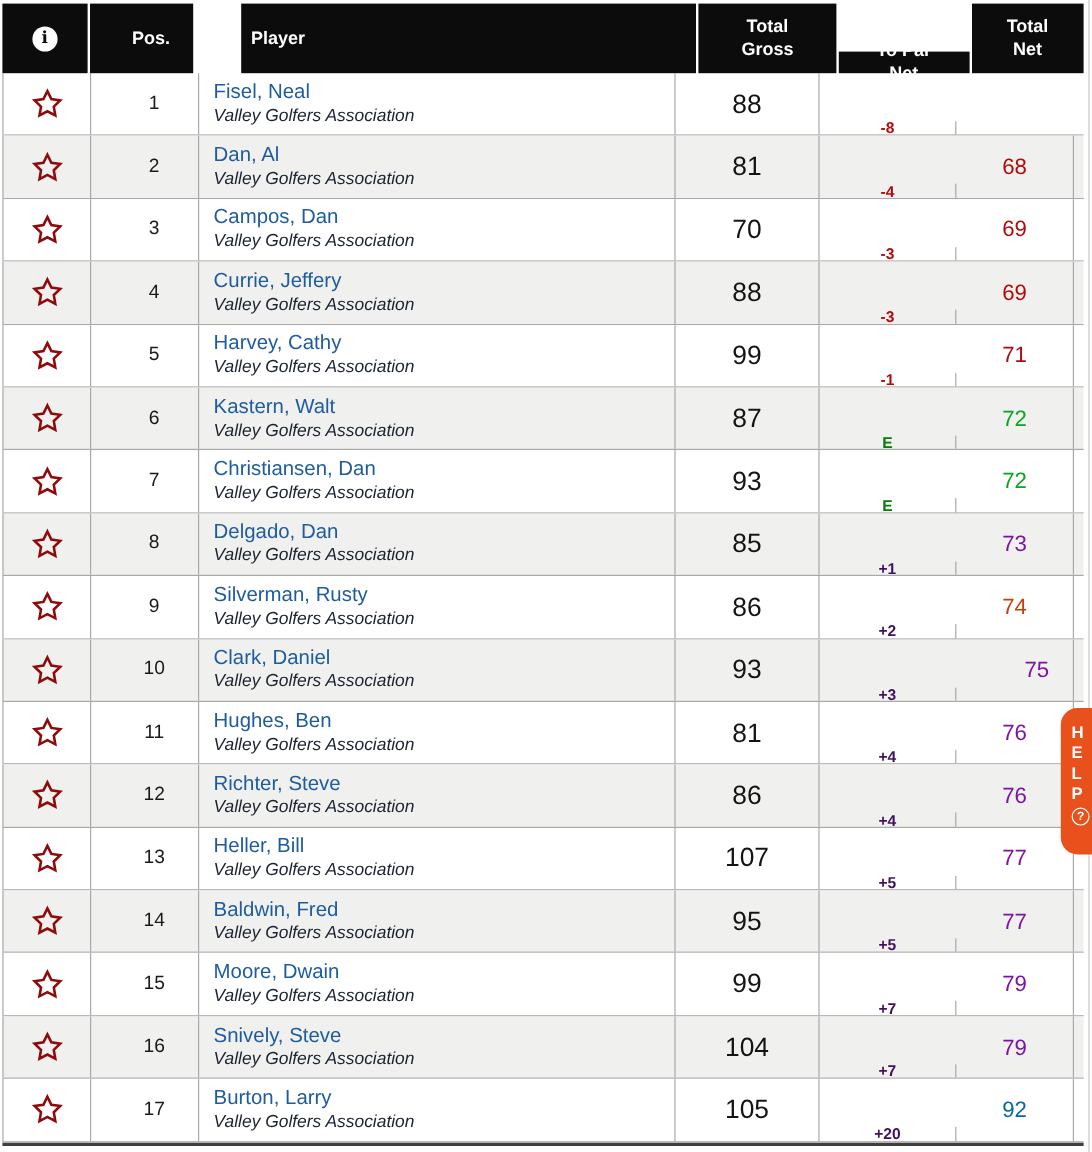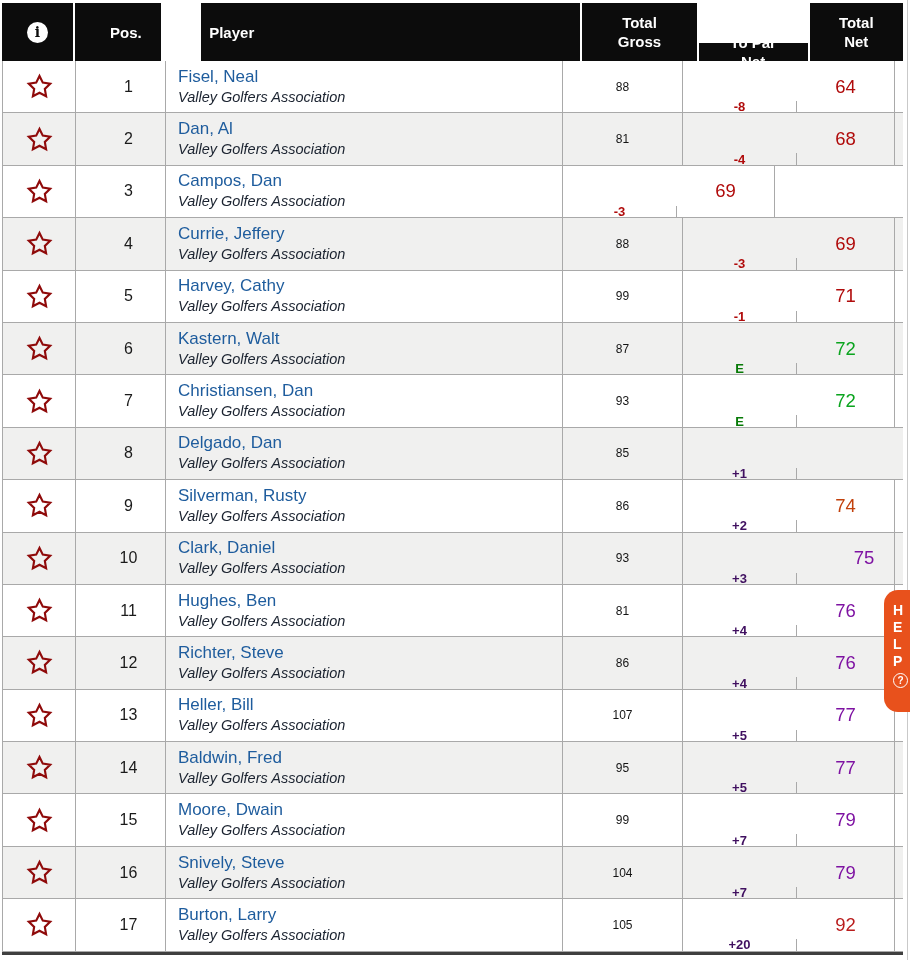--- a/index.html
+++ b/index.html
@@ -67,21 +67,21 @@
   .star-btn svg { display: block; }
 
   .pos-val { font-size: 16px; color: #1a1a1a; }
   .pname {
     font-size: 17px; color: #1e5c9d; text-decoration: none; cursor: pointer;
     line-height: 20px;
   }
   .club {
     font-size: 14.5px; font-style: italic; color: #1b2330; line-height: 19px; margin-top: 1px;
   }
-  .gross-val { font-size: 12px; color: #141414; }
+  .gross-val { font-size: 22px; color: #141414; }
   .topar-val { font-size: 13px; font-weight: bold; }
   .net-val   { font-size: 18.5px; }
 
   
   .edge-line {
     position: absolute; left: 907px; top: 0; width: 1px; height: 960px;
     background: #c9c9c9;
   }
 
   
@@ -141,23 +141,20 @@
     <div class="td c-player">
       <a class="pname">Fisel, Neal</a>
       <div class="club">Valley Golfers Association</div>
     </div>
     <div class="td c-gross">
       <span class="gross-val">88</span>
     </div>
     <div class="td c-topar">
       <span class="topar-val" style="color: rgb(176, 11, 11);">-8</span>
     </div>
-    <div class="td c-net">
-      <span class="net-val" style="color: rgb(176, 11, 11);">64</span>
-    </div>
   </div>
 
   <div class="tr alt">
     <div class="td c-fav">
       <button class="star-btn">
         <svg width="27" height="27" viewBox="0 0 24 24">
           <path d="M12 2.6l2.93 5.94 6.56.95-4.75 4.63 1.12 6.53L12 17.57l-5.86 3.08 1.12-6.53-4.75-4.63 6.56-.95z" fill="none" stroke="#8f0a0a" stroke-width="1.9" stroke-linejoin="miter"></path>
         </svg>
       </button>
     </div>
@@ -187,20 +184,23 @@
         </svg>
       </button>
     </div>
     <div class="td c-pos">
       <span class="pos-val">3</span>
     </div>
     <div class="td c-player">
       <a class="pname">Campos, Dan</a>
       <div class="club">Valley Golfers Association</div>
     </div>
+    <div class="td c-gross">
+      <span class="gross-val">70</span>
+    </div>
     <div class="td c-topar">
       <span class="topar-val" style="color: rgb(176, 11, 11);">-3</span>
     </div>
     <div class="td c-net">
       <span class="net-val" style="color: rgb(176, 11, 11);">69</span>
     </div>
   </div>
 
   <div class="tr alt">
     <div class="td c-fav">
@@ -320,20 +320,23 @@
     <div class="td c-player">
       <a class="pname">Delgado, Dan</a>
       <div class="club">Valley Golfers Association</div>
     </div>
     <div class="td c-gross">
       <span class="gross-val">85</span>
     </div>
     <div class="td c-topar">
       <span class="topar-val" style="color: rgb(64, 16, 96);">+1</span>
     </div>
+    <div class="td c-net">
+      <span class="net-val" style="color: rgb(126, 18, 162);">73</span>
+    </div>
   </div>
 
   <div class="tr">
     <div class="td c-fav">
       <button class="star-btn">
         <svg width="27" height="27" viewBox="0 0 24 24">
           <path d="M12 2.6l2.93 5.94 6.56.95-4.75 4.63 1.12 6.53L12 17.57l-5.86 3.08 1.12-6.53-4.75-4.63 6.56-.95z" fill="none" stroke="#8f0a0a" stroke-width="1.9" stroke-linejoin="miter"></path>
         </svg>
       </button>
     </div>
@@ -552,21 +555,21 @@
       <a class="pname">Burton, Larry</a>
       <div class="club">Valley Golfers Association</div>
     </div>
     <div class="td c-gross">
       <span class="gross-val">105</span>
     </div>
     <div class="td c-topar">
       <span class="topar-val" style="color: rgb(64, 16, 96);">+20</span>
     </div>
     <div class="td c-net">
-      <span class="net-val" style="color: #b91c1c;">92</span>
+      <span class="net-val" style="color: #0369a1;">92</span>
     </div>
   </div>
 </div>
   </div>
 
   <div class="edge-line"></div>
 
   <div class="help-tab" style="background: rgb(232, 81, 28);">
     <span class="help-letter">H</span>
     <span class="help-letter">E</span>

